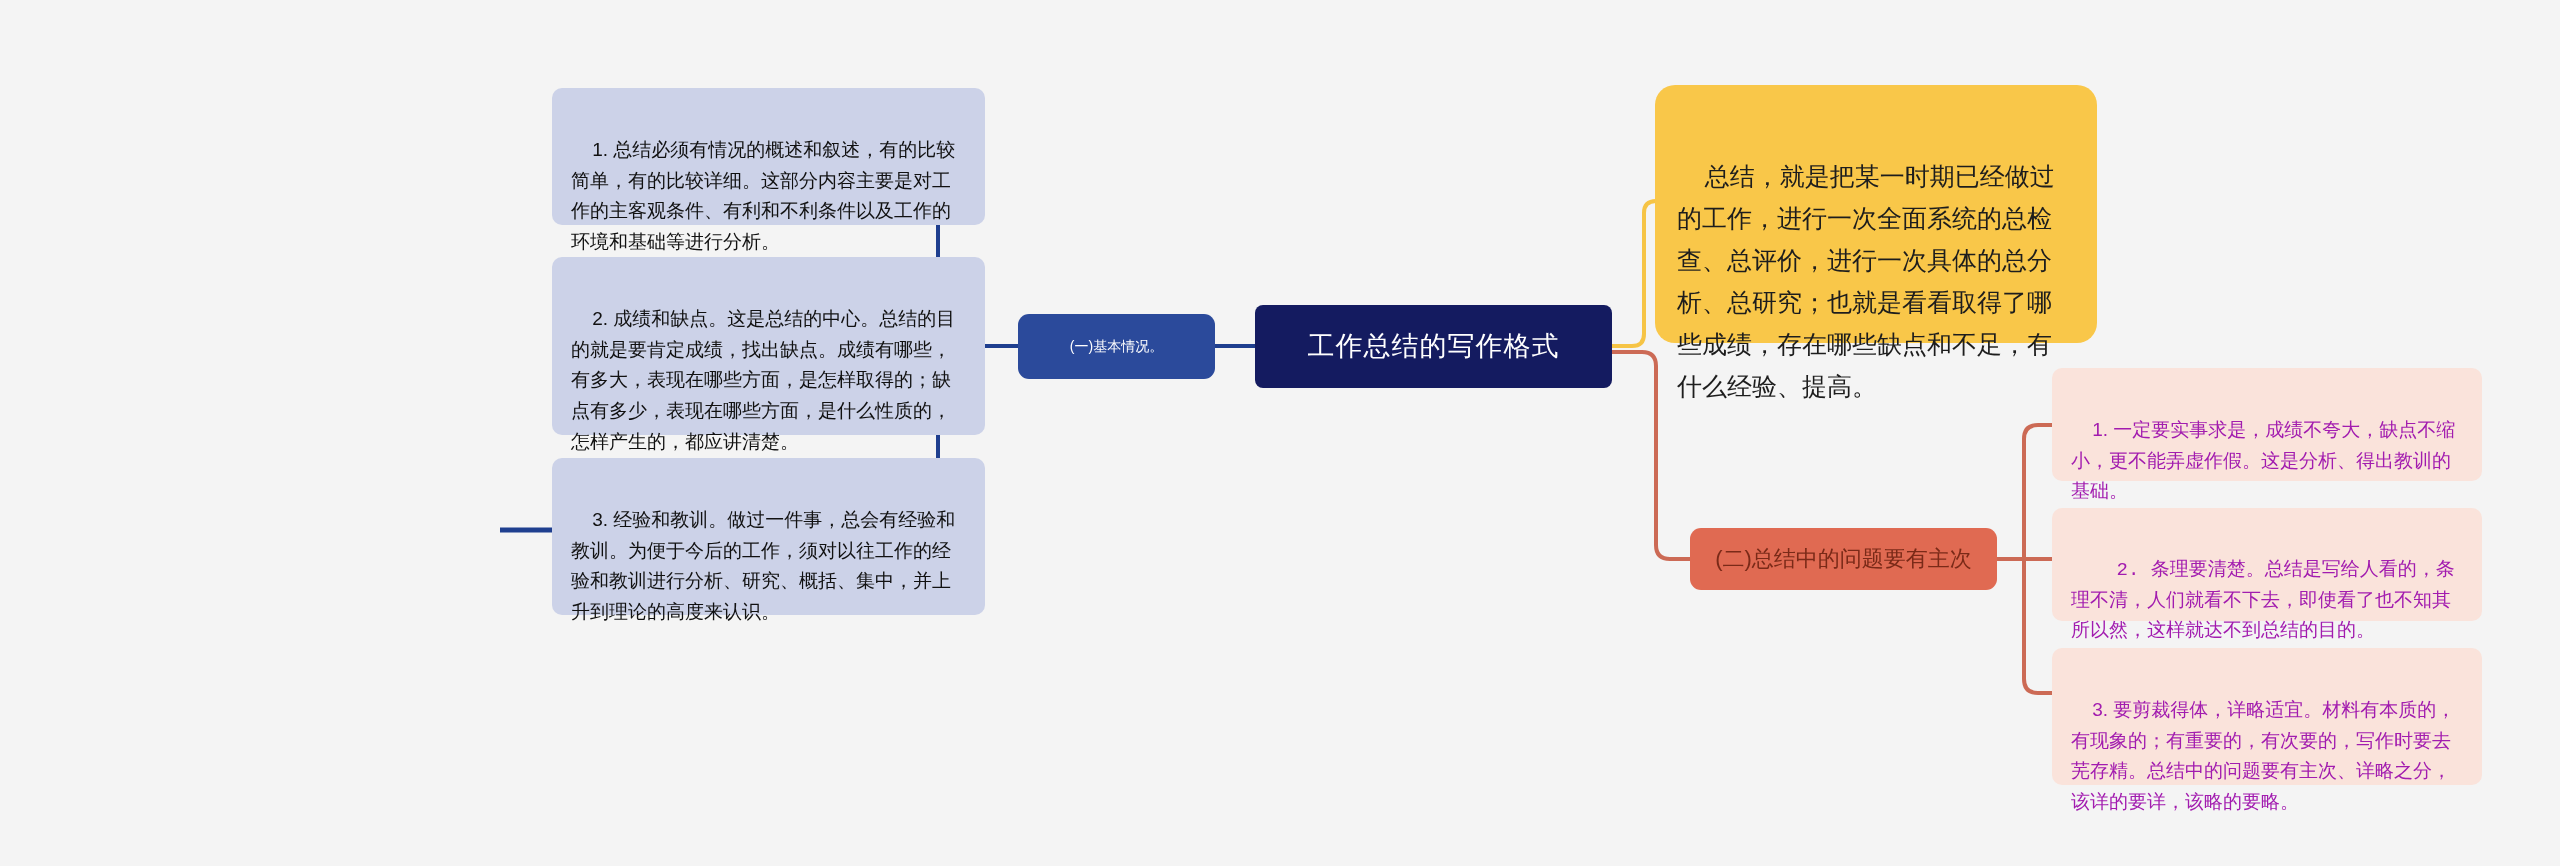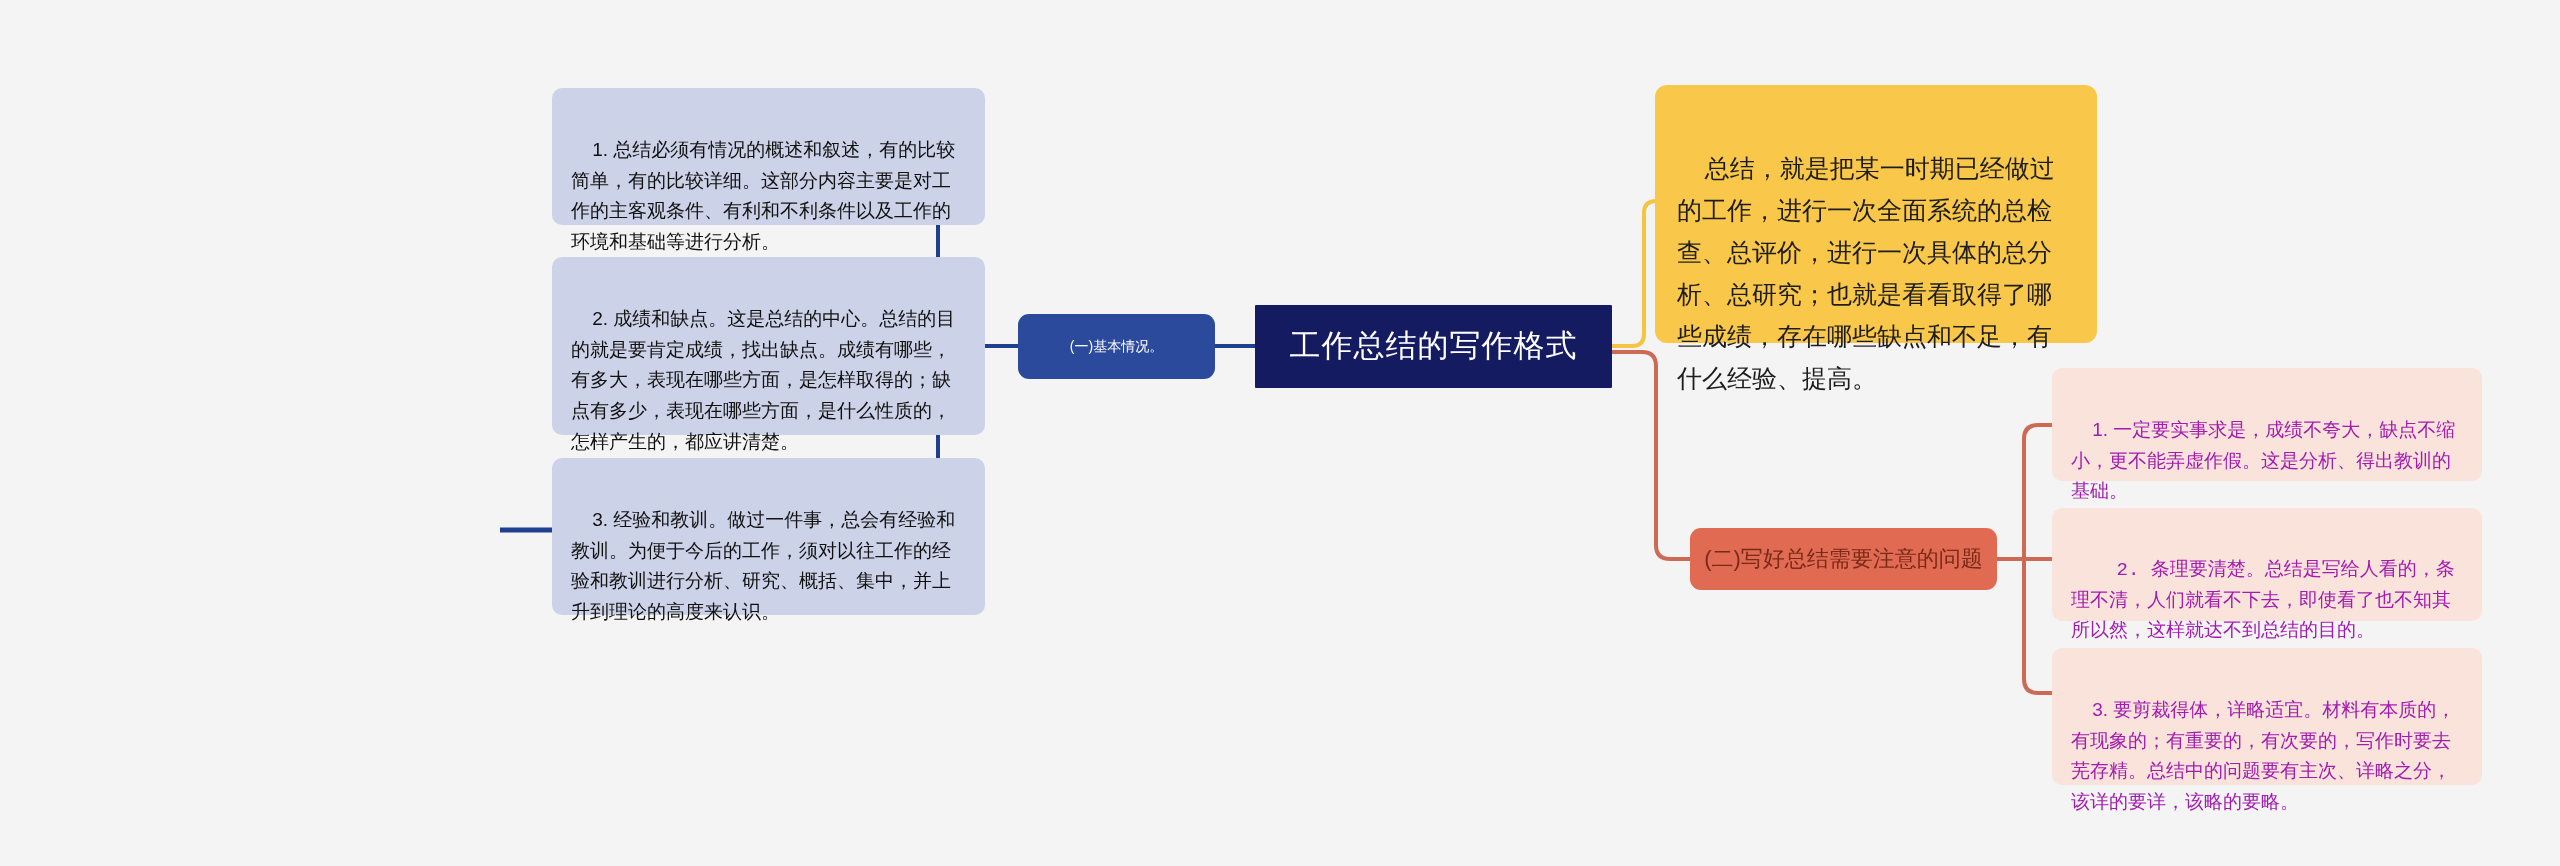--- a/index.html
+++ b/index.html
@@ -31,26 +31,26 @@
     border-radius: 10px;
     line-height: 1.62;
     white-space: pre-wrap;
     word-break: break-all;
   }
 
   
   .root {
     background: #141b60;
     color: #ffffff;
-    font-size: 31px;
+    font-size: 27px;
     letter-spacing: 1px;
     display: flex;
     align-items: center;
     justify-content: center;
-    border-radius: 1px;
+    border-radius: 8px;
     text-align: center;
   }
 
   
   .branch-blue {
     background: #2b4a9b;
     color: #ffffff;
     font-size: 14px;
     display: flex;
     align-items: center;
@@ -79,22 +79,22 @@
   }
   .leaf-blue {
     background: #ccd2e8;
     color: #111111;
   }
   .leaf-yellow {
     background: #f9c749;
     color: #1d1d1d;
     font-size: 25px;
     line-height: 1.68;
-    padding: 20px 22px;
-    border-radius: 12px;
+    padding: 28px 22px;
+    border-radius: 20px;
   }
   .leaf-pink {
     background: #fae3db;
     color: #a21caf;
     font-size: 19px;
   }
 </style>
 </head>
 <body>
 
@@ -129,21 +129,21 @@
 
   <div class="node root" style="left:1255px; top:305px; width:357px; height:83px;">
     <span>工作总结的写作格式</span>
   </div>
 
   <div class="node branch-blue" style="left:1018px; top:314px; width:197px; height:65px;">
     <span>(一)基本情况。</span>
   </div>
 
   <div class="node branch-coral" style="left:1690px; top:528px; width:307px; height:62px;">
-    <span>(二)写好总结需要注意的问题</span>
+    <span>(二)总结中的问题要有主次</span>
   </div>
 
   <div class="node leaf leaf-blue" style="left:552px; top:88px; width:433px; height:137px;">
     <span>1. 总结必须有情况的概述和叙述，有的比较简单，有的比较详细。这部分内容主要是对工作的主客观条件、有利和不利条件以及工作的环境和基础等进行分析。</span>
   </div>
 
   <div class="node leaf leaf-blue" style="left:552px; top:257px; width:433px; height:178px;">
     <span>2. 成绩和缺点。这是总结的中心。总结的目的就是要肯定成绩，找出缺点。成绩有哪些，有多大，表现在哪些方面，是怎样取得的；缺点有多少，表现在哪些方面，是什么性质的，怎样产生的，都应讲清楚。</span>
   </div>
 

